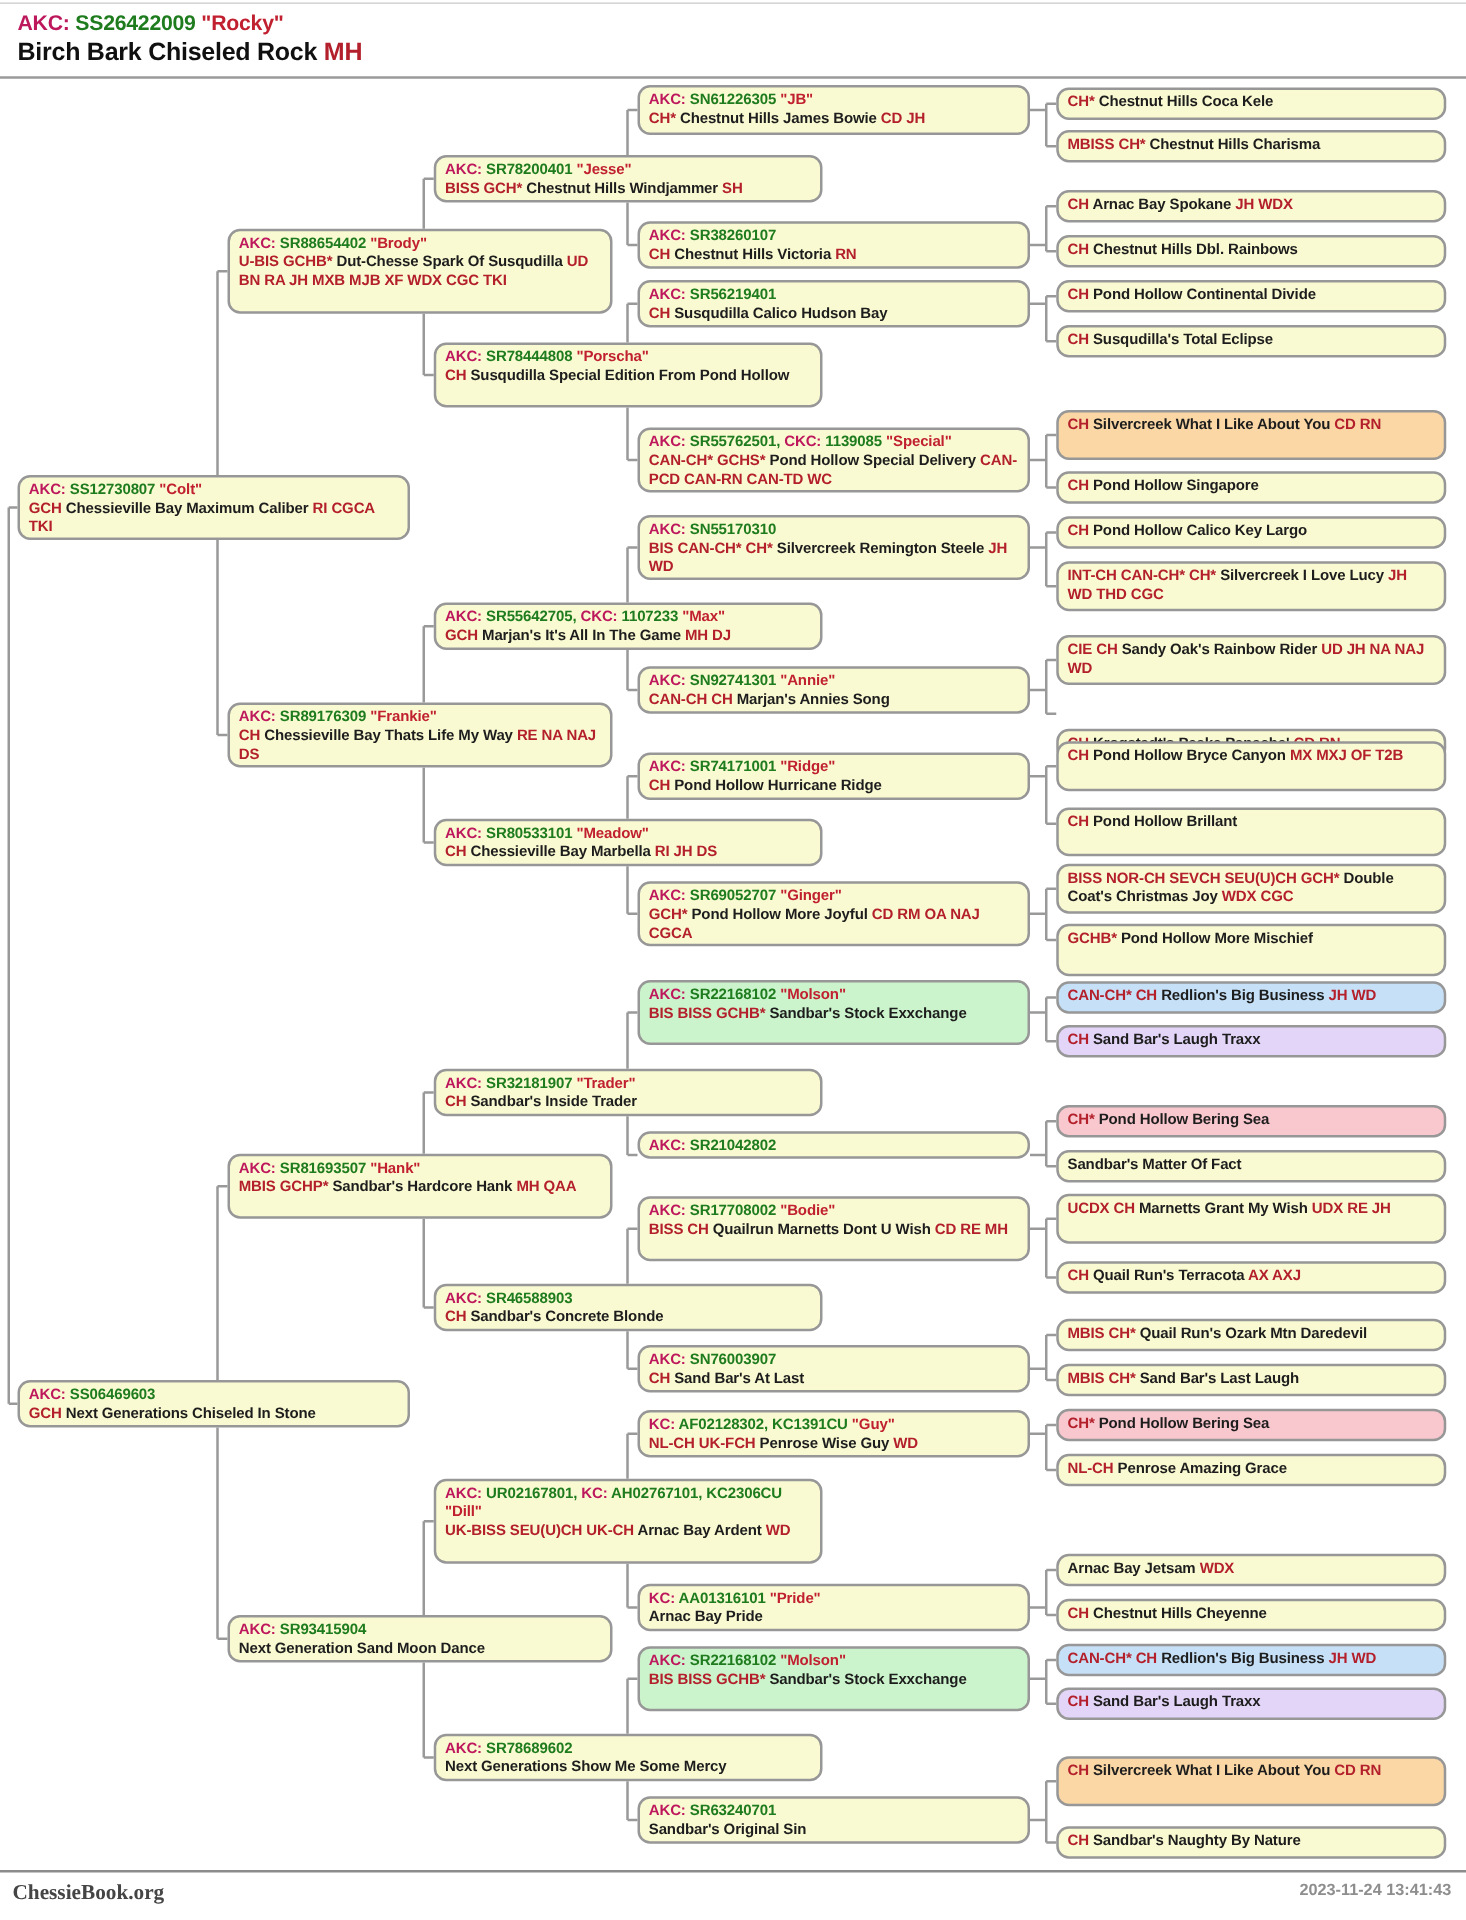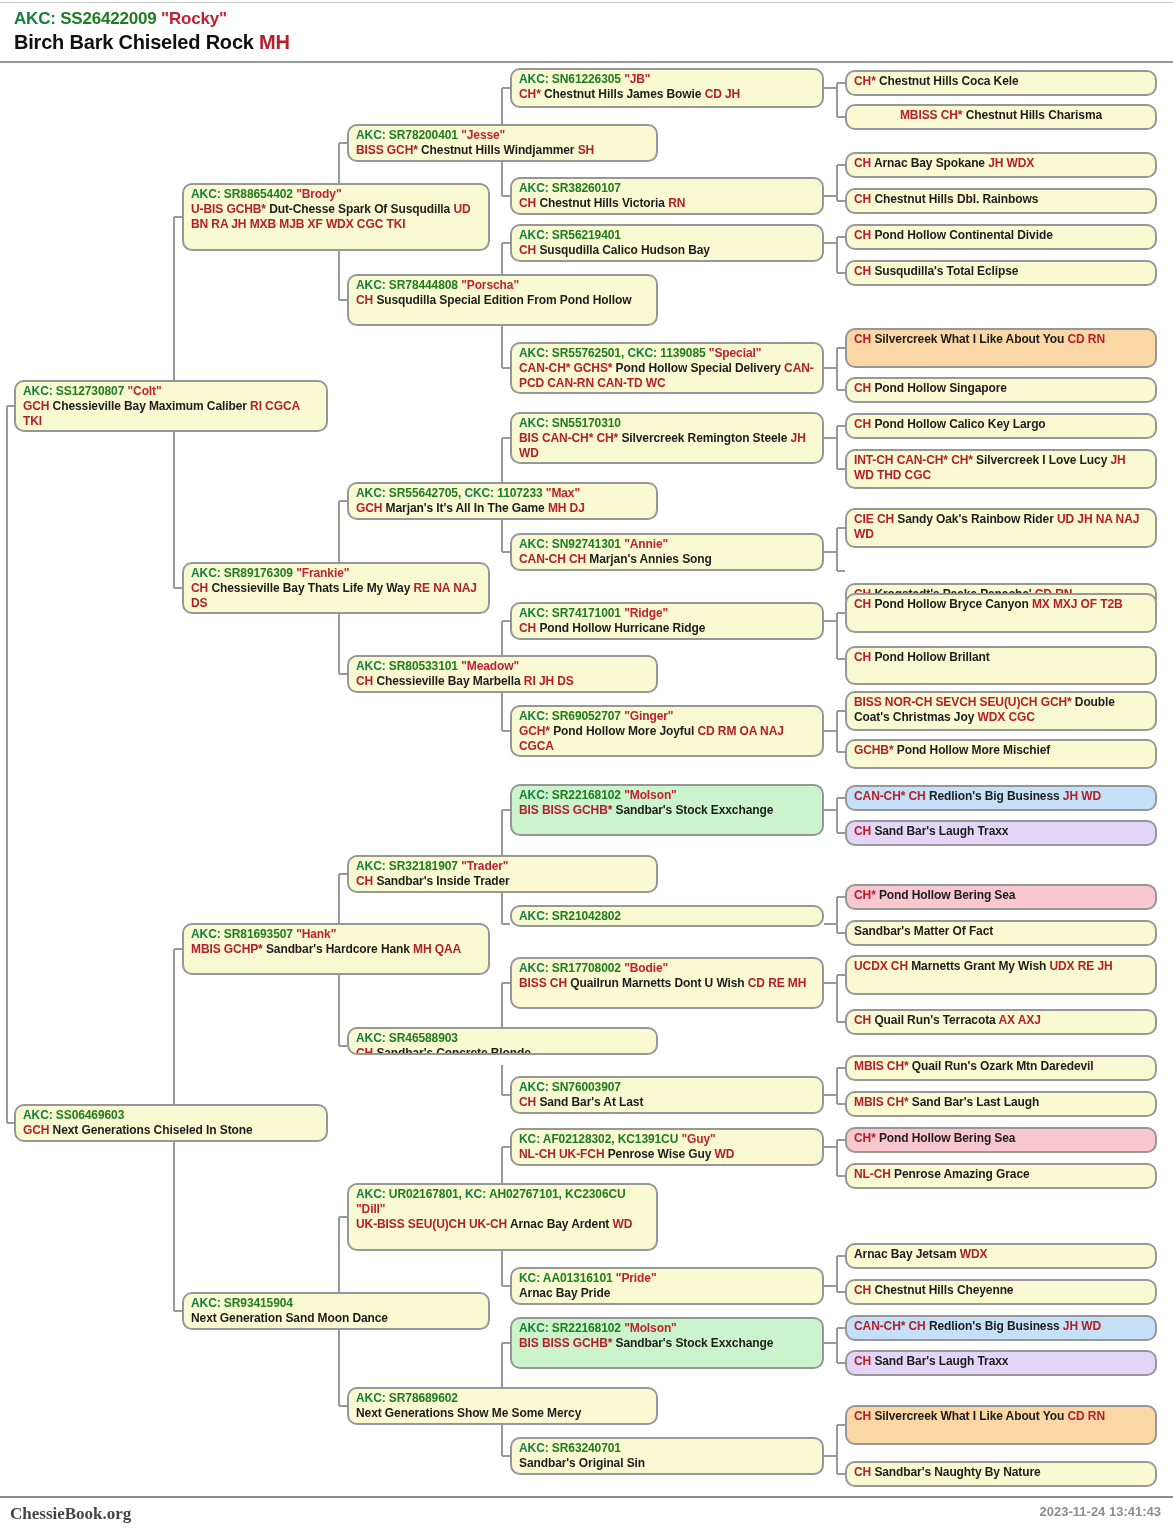--- a/index.html
+++ b/index.html
@@ -12,21 +12,21 @@
   .hdr-divider{position:absolute;left:0;top:61px;width:1173px;height:2px;background:#9a9a9a;}
   svg#connectors{position:absolute;left:0;top:0;}
   .node{position:absolute;box-sizing:border-box;border:2px solid #979797;border-radius:10px;
         background:#FAFAD2;padding:2px 7px;font-size:12px;line-height:15px;font-weight:bold;
         color:#1d1d1d;overflow:hidden;letter-spacing:-0.1px;}
   .bg-orange{background:#FAD7A5;}
   .bg-green{background:#CCF4CC;}
   .bg-blue{background:#C6E1F7;}
   .bg-purple{background:#E3D5F8;}
   .bg-pink{background:#F9C7CE;}
-  .sg-label{color:#15803d;}
+  .sg-label{color:#be185d;}
   .sg-reg{color:#1e7c1e;}
   .sg-call{color:#c0202f;}
   .sg-title{color:#b3202c;}
   .sg-name{color:#1d1d1d;}
   .ftr-divider{position:absolute;left:0;top:1496px;width:1173px;height:2px;background:#8c8c8c;}
   .ftr-site{position:absolute;left:10px;top:1504px;font-family:"Liberation Serif",serif;
             font-size:17px;font-weight:bold;color:#454545;}
   .ftr-time{position:absolute;right:12px;top:1504px;font-size:13px;font-weight:bold;color:#8e8e8e;}
 </style>
 </head>
@@ -181,55 +181,55 @@
     <div class="node" style="left: 14px; top: 1104px; width: 314px; height: 38px;"><span class="sg-label">AKC:</span> <span class="sg-reg">SS06469603</span> <br><span class="sg-title">GCH</span> <span class="sg-name">Next Generations Chiseled In Stone</span> </div>
     <div class="node" style="left: 182px; top: 183px; width: 308px; height: 68px;"><span class="sg-label">AKC:</span> <span class="sg-reg">SR88654402</span> <span class="sg-call">"Brody"</span> <br><span class="sg-title">U-BIS GCHB*</span> <span class="sg-name">Dut-Chesse Spark Of Susqudilla</span> <span class="sg-title">UD BN RA JH MXB MJB XF WDX CGC TKI</span> </div>
     <div class="node" style="left: 182px; top: 562px; width: 308px; height: 52px;"><span class="sg-label">AKC:</span> <span class="sg-reg">SR89176309</span> <span class="sg-call">"Frankie"</span> <br><span class="sg-title">CH</span> <span class="sg-name">Chessieville Bay Thats Life My Way</span> <span class="sg-title">RE NA NAJ DS</span> </div>
     <div class="node" style="left: 182px; top: 923px; width: 308px; height: 52px;"><span class="sg-label">AKC:</span> <span class="sg-reg">SR81693507</span> <span class="sg-call">"Hank"</span> <br><span class="sg-title">MBIS GCHP*</span> <span class="sg-name">Sandbar's Hardcore Hank</span> <span class="sg-title">MH QAA</span> </div>
     <div class="node" style="left: 182px; top: 1292px; width: 308px; height: 38px;"><span class="sg-label">AKC:</span> <span class="sg-reg">SR93415904</span> <br><span class="sg-name">Next Generation Sand Moon Dance</span> </div>
     <div class="node" style="left: 347px; top: 124px; width: 311px; height: 38px;"><span class="sg-label">AKC:</span> <span class="sg-reg">SR78200401</span> <span class="sg-call">"Jesse"</span> <br><span class="sg-title">BISS GCH*</span> <span class="sg-name">Chestnut Hills Windjammer</span> <span class="sg-title">SH</span> </div>
     <div class="node" style="left: 347px; top: 274px; width: 311px; height: 52px;"><span class="sg-label">AKC:</span> <span class="sg-reg">SR78444808</span> <span class="sg-call">"Porscha"</span> <br><span class="sg-title">CH</span> <span class="sg-name">Susqudilla Special Edition From Pond Hollow</span> </div>
     <div class="node" style="left: 347px; top: 482px; width: 311px; height: 38px;"><span class="sg-label">AKC:</span> <span class="sg-reg">SR55642705,</span> <span class="sg-label">CKC:</span> <span class="sg-reg">1107233</span> <span class="sg-call">"Max"</span> <br><span class="sg-title">GCH</span> <span class="sg-name">Marjan's It's All In The Game</span> <span class="sg-title">MH DJ</span> </div>
     <div class="node" style="left: 347px; top: 655px; width: 311px; height: 38px;"><span class="sg-label">AKC:</span> <span class="sg-reg">SR80533101</span> <span class="sg-call">"Meadow"</span> <br><span class="sg-title">CH</span> <span class="sg-name">Chessieville Bay Marbella</span> <span class="sg-title">RI JH DS</span> </div>
     <div class="node" style="left: 347px; top: 855px; width: 311px; height: 38px;"><span class="sg-label">AKC:</span> <span class="sg-reg">SR32181907</span> <span class="sg-call">"Trader"</span> <br><span class="sg-title">CH</span> <span class="sg-name">Sandbar's Inside Trader</span> </div>
-    <div class="node" style="left: 347px; top: 1027px; width: 311px; height: 28px;"><span class="sg-label">AKC:</span> <span class="sg-reg">SR46588903</span> <br><span class="sg-title">CH</span> <span class="sg-name">Sandbar's Concrete Blonde</span> </div>
+    <div class="node" style="left: 347px; top: 1027px; width: 311px; height: 38px;"><span class="sg-label">AKC:</span> <span class="sg-reg">SR46588903</span> <br><span class="sg-title">CH</span> <span class="sg-name">Sandbar's Concrete Blonde</span> </div>
     <div class="node" style="left: 347px; top: 1183px; width: 311px; height: 68px;"><span class="sg-label">AKC:</span> <span class="sg-reg">UR02167801,</span> <span class="sg-label">KC:</span> <span class="sg-reg">AH02767101, KC2306CU</span> <span class="sg-call">"Dill"</span> <br><span class="sg-title">UK-BISS SEU(U)CH UK-CH</span> <span class="sg-name">Arnac Bay Ardent</span> <span class="sg-title">WD</span> </div>
     <div class="node" style="left: 347px; top: 1387px; width: 311px; height: 38px;"><span class="sg-label">AKC:</span> <span class="sg-reg">SR78689602</span> <br><span class="sg-name">Next Generations Show Me Some Mercy</span> </div>
     <div class="node" style="left: 510px; top: 68px; width: 314px; height: 40px;"><span class="sg-label">AKC:</span> <span class="sg-reg">SN61226305</span> <span class="sg-call">"JB"</span> <br><span class="sg-title">CH*</span> <span class="sg-name">Chestnut Hills James Bowie</span> <span class="sg-title">CD JH</span> </div>
     <div class="node" style="left: 510px; top: 177px; width: 314px; height: 38px;"><span class="sg-label">AKC:</span> <span class="sg-reg">SR38260107</span> <br><span class="sg-title">CH</span> <span class="sg-name">Chestnut Hills Victoria</span> <span class="sg-title">RN</span> </div>
     <div class="node" style="left: 510px; top: 224px; width: 314px; height: 38px;"><span class="sg-label">AKC:</span> <span class="sg-reg">SR56219401</span> <br><span class="sg-title">CH</span> <span class="sg-name">Susqudilla Calico Hudson Bay</span> </div>
     <div class="node" style="left: 510px; top: 342px; width: 314px; height: 52px;"><span class="sg-label">AKC:</span> <span class="sg-reg">SR55762501,</span> <span class="sg-label">CKC:</span> <span class="sg-reg">1139085</span> <span class="sg-call">"Special"</span> <br><span class="sg-title">CAN-CH* GCHS*</span> <span class="sg-name">Pond Hollow Special Delivery</span> <span class="sg-title">CAN-PCD CAN-RN CAN-TD WC</span> </div>
     <div class="node" style="left: 510px; top: 412px; width: 314px; height: 52px;"><span class="sg-label">AKC:</span> <span class="sg-reg">SN55170310</span> <br><span class="sg-title">BIS CAN-CH* CH*</span> <span class="sg-name">Silvercreek Remington Steele</span> <span class="sg-title">JH WD</span> </div>
     <div class="node" style="left: 510px; top: 533px; width: 314px; height: 38px;"><span class="sg-label">AKC:</span> <span class="sg-reg">SN92741301</span> <span class="sg-call">"Annie"</span> <br><span class="sg-title">CAN-CH CH</span> <span class="sg-name">Marjan's Annies Song</span> </div>
     <div class="node" style="left: 510px; top: 602px; width: 314px; height: 38px;"><span class="sg-label">AKC:</span> <span class="sg-reg">SR74171001</span> <span class="sg-call">"Ridge"</span> <br><span class="sg-title">CH</span> <span class="sg-name">Pond Hollow Hurricane Ridge</span> </div>
     <div class="node" style="left: 510px; top: 705px; width: 314px; height: 52px;"><span class="sg-label">AKC:</span> <span class="sg-reg">SR69052707</span> <span class="sg-call">"Ginger"</span> <br><span class="sg-title">GCH*</span> <span class="sg-name">Pond Hollow More Joyful</span> <span class="sg-title">CD RM OA NAJ CGCA</span> </div>
     <div class="node bg-green" style="left: 510px; top: 784px; width: 314px; height: 52px;"><span class="sg-label">AKC:</span> <span class="sg-reg">SR22168102</span> <span class="sg-call">"Molson"</span> <br><span class="sg-title">BIS BISS GCHB*</span> <span class="sg-name">Sandbar's Stock Exxchange</span> </div>
     <div class="node" style="left: 510px; top: 905px; width: 314px; height: 22px;"><span class="sg-label">AKC:</span> <span class="sg-reg">SR21042802</span> <br><span class="sg-name">Sandbar's Just The Facts</span> </div>
     <div class="node" style="left: 510px; top: 957px; width: 314px; height: 52px;"><span class="sg-label">AKC:</span> <span class="sg-reg">SR17708002</span> <span class="sg-call">"Bodie"</span> <br><span class="sg-title">BISS CH</span> <span class="sg-name">Quailrun Marnetts Dont U Wish</span> <span class="sg-title">CD RE MH</span> </div>
     <div class="node" style="left: 510px; top: 1076px; width: 314px; height: 38px;"><span class="sg-label">AKC:</span> <span class="sg-reg">SN76003907</span> <br><span class="sg-title">CH</span> <span class="sg-name">Sand Bar's At Last</span> </div>
     <div class="node" style="left: 510px; top: 1128px; width: 314px; height: 38px;"><span class="sg-label">KC:</span> <span class="sg-reg">AF02128302, KC1391CU</span> <span class="sg-call">"Guy"</span> <br><span class="sg-title">NL-CH UK-FCH</span> <span class="sg-name">Penrose Wise Guy</span> <span class="sg-title">WD</span> </div>
     <div class="node" style="left: 510px; top: 1267px; width: 314px; height: 38px;"><span class="sg-label">KC:</span> <span class="sg-reg">AA01316101</span> <span class="sg-call">"Pride"</span> <br><span class="sg-name">Arnac Bay Pride</span> </div>
     <div class="node bg-green" style="left: 510px; top: 1317px; width: 314px; height: 52px;"><span class="sg-label">AKC:</span> <span class="sg-reg">SR22168102</span> <span class="sg-call">"Molson"</span> <br><span class="sg-title">BIS BISS GCHB*</span> <span class="sg-name">Sandbar's Stock Exxchange</span> </div>
     <div class="node" style="left: 510px; top: 1437px; width: 314px; height: 38px;"><span class="sg-label">AKC:</span> <span class="sg-reg">SR63240701</span> <br><span class="sg-name">Sandbar's Original Sin</span> </div>
     <div class="node" style="left: 845px; top: 70px; width: 312px; height: 26px;"><span class="sg-title">CH*</span> <span class="sg-name">Chestnut Hills Coca Kele</span> </div>
-    <div class="node" style="left: 845px; top: 104px; width: 312px; height: 26px; text-align: center;"><span class="sg-title">MBISS CH*</span> <span class="sg-name">Chestnut Hills Charisma</span> </div>
+    <div class="node" style="left: 845px; top: 104px; width: 312px; height: 26px;"><span class="sg-title">MBISS CH*</span> <span class="sg-name">Chestnut Hills Charisma</span> </div>
     <div class="node" style="left: 845px; top: 152px; width: 312px; height: 26px;"><span class="sg-title">CH</span> <span class="sg-name">Arnac Bay Spokane</span> <span class="sg-title">JH WDX</span> </div>
     <div class="node" style="left: 845px; top: 188px; width: 312px; height: 26px;"><span class="sg-title">CH</span> <span class="sg-name">Chestnut Hills Dbl. Rainbows</span> </div>
     <div class="node" style="left: 845px; top: 224px; width: 312px; height: 26px;"><span class="sg-title">CH</span> <span class="sg-name">Pond Hollow Continental Divide</span> </div>
     <div class="node" style="left: 845px; top: 260px; width: 312px; height: 26px;"><span class="sg-title">CH</span> <span class="sg-name">Susqudilla's Total Eclipse</span> </div>
     <div class="node bg-orange" style="left: 845px; top: 328px; width: 312px; height: 40px;"><span class="sg-title">CH</span> <span class="sg-name">Silvercreek What I Like About You</span> <span class="sg-title">CD RN</span> </div>
     <div class="node" style="left: 845px; top: 377px; width: 312px; height: 26px;"><span class="sg-title">CH</span> <span class="sg-name">Pond Hollow Singapore</span> </div>
     <div class="node" style="left: 845px; top: 413px; width: 312px; height: 26px;"><span class="sg-title">CH</span> <span class="sg-name">Pond Hollow Calico Key Largo</span> </div>
     <div class="node" style="left: 845px; top: 449px; width: 312px; height: 40px;"><span class="sg-title">INT-CH CAN-CH* CH*</span> <span class="sg-name">Silvercreek I Love Lucy</span> <span class="sg-title">JH WD THD CGC</span> </div>
     <div class="node" style="left: 845px; top: 508px; width: 312px; height: 40px;"><span class="sg-title">CIE CH</span> <span class="sg-name">Sandy Oak's Rainbow Rider</span> <span class="sg-title">UD JH NA NAJ WD</span> </div>
     <div class="node" style="left: 845px; top: 558px; width: 312px; height: 26px; margin-top: 25px;"><span class="sg-title">CH</span> <span class="sg-name">Krogstadt's Peake Panache'</span> <span class="sg-title">CD RN</span> </div>
     <div class="node" style="left: 845px; top: 593px; width: 312px; height: 40px;"><span class="sg-title">CH</span> <span class="sg-name">Pond Hollow Bryce Canyon</span> <span class="sg-title">MX MXJ OF T2B</span> </div>
     <div class="node" style="left: 845px; top: 646px; width: 312px; height: 39px;"><span class="sg-title">CH</span> <span class="sg-name">Pond Hollow Brillant</span> </div>
     <div class="node" style="left: 845px; top: 691px; width: 312px; height: 40px;"><span class="sg-title">BISS NOR-CH SEVCH SEU(U)CH GCH*</span> <span class="sg-name">Double Coat's Christmas Joy</span> <span class="sg-title">WDX CGC</span> </div>
-    <div class="node" style="left: 845px; top: 739px; width: 312px; height: 30px;"><span class="sg-title">GCHB*</span> <span class="sg-name">Pond Hollow More Mischief</span> </div>
+    <div class="node" style="left: 845px; top: 739px; width: 312px; height: 42px;"><span class="sg-title">GCHB*</span> <span class="sg-name">Pond Hollow More Mischief</span> </div>
     <div class="node bg-blue" style="left: 845px; top: 785px; width: 312px; height: 26px;"><span class="sg-title">CAN-CH* CH</span> <span class="sg-name">Redlion's Big Business</span> <span class="sg-title">JH WD</span> </div>
     <div class="node bg-purple" style="left: 845px; top: 820px; width: 312px; height: 26px;"><span class="sg-title">CH</span> <span class="sg-name">Sand Bar's Laugh Traxx</span> </div>
     <div class="node bg-pink" style="left: 845px; top: 884px; width: 312px; height: 26px;"><span class="sg-title">CH*</span> <span class="sg-name">Pond Hollow Bering Sea</span> </div>
     <div class="node" style="left: 845px; top: 920px; width: 312px; height: 26px;"><span class="sg-name">Sandbar's Matter Of Fact</span> </div>
     <div class="node" style="left: 845px; top: 955px; width: 312px; height: 40px;"><span class="sg-title">UCDX CH</span> <span class="sg-name">Marnetts Grant My Wish</span> <span class="sg-title">UDX RE JH</span> </div>
     <div class="node" style="left: 845px; top: 1055px; width: 312px; height: 26px;"><span class="sg-title">MBIS CH*</span> <span class="sg-name">Quail Run's Ozark Mtn Daredevil</span> </div>
     <div class="node" style="left: 845px; top: 1009px; width: 312px; height: 26px;"><span class="sg-title">CH</span> <span class="sg-name">Quail Run's Terracota</span> <span class="sg-title">AX AXJ</span> </div>
     <div class="node" style="left: 845px; top: 1091px; width: 312px; height: 26px;"><span class="sg-title">MBIS CH*</span> <span class="sg-name">Sand Bar's Last Laugh</span> </div>
     <div class="node bg-pink" style="left: 845px; top: 1127px; width: 312px; height: 26px;"><span class="sg-title">CH*</span> <span class="sg-name">Pond Hollow Bering Sea</span> </div>
     <div class="node" style="left: 845px; top: 1163px; width: 312px; height: 26px;"><span class="sg-title">NL-CH</span> <span class="sg-name">Penrose Amazing Grace</span> </div>

